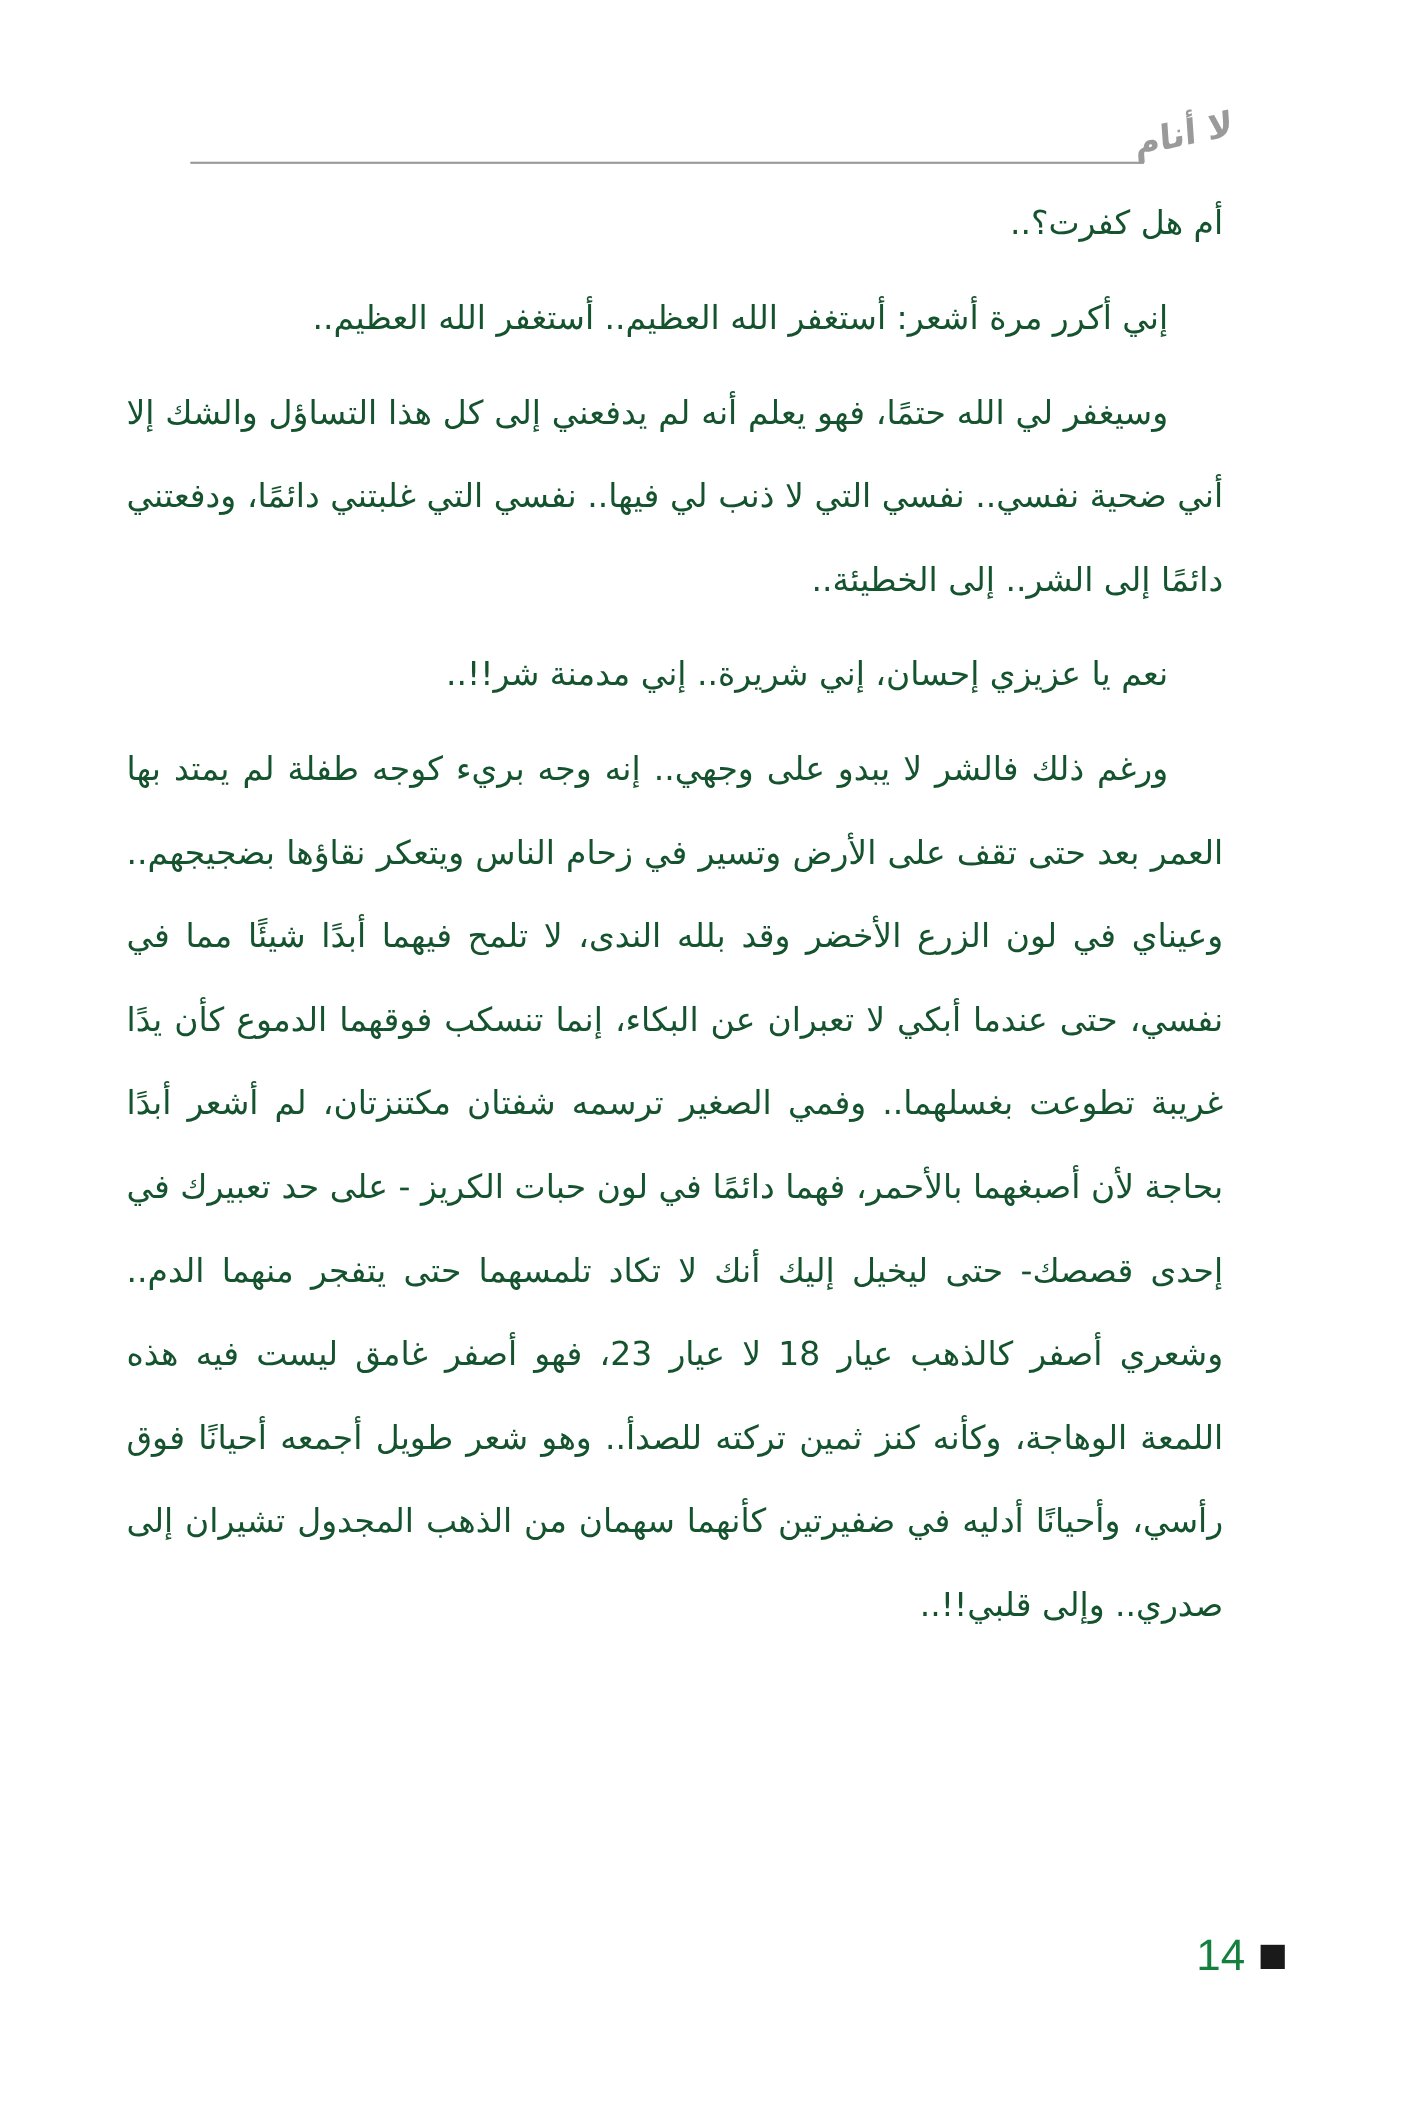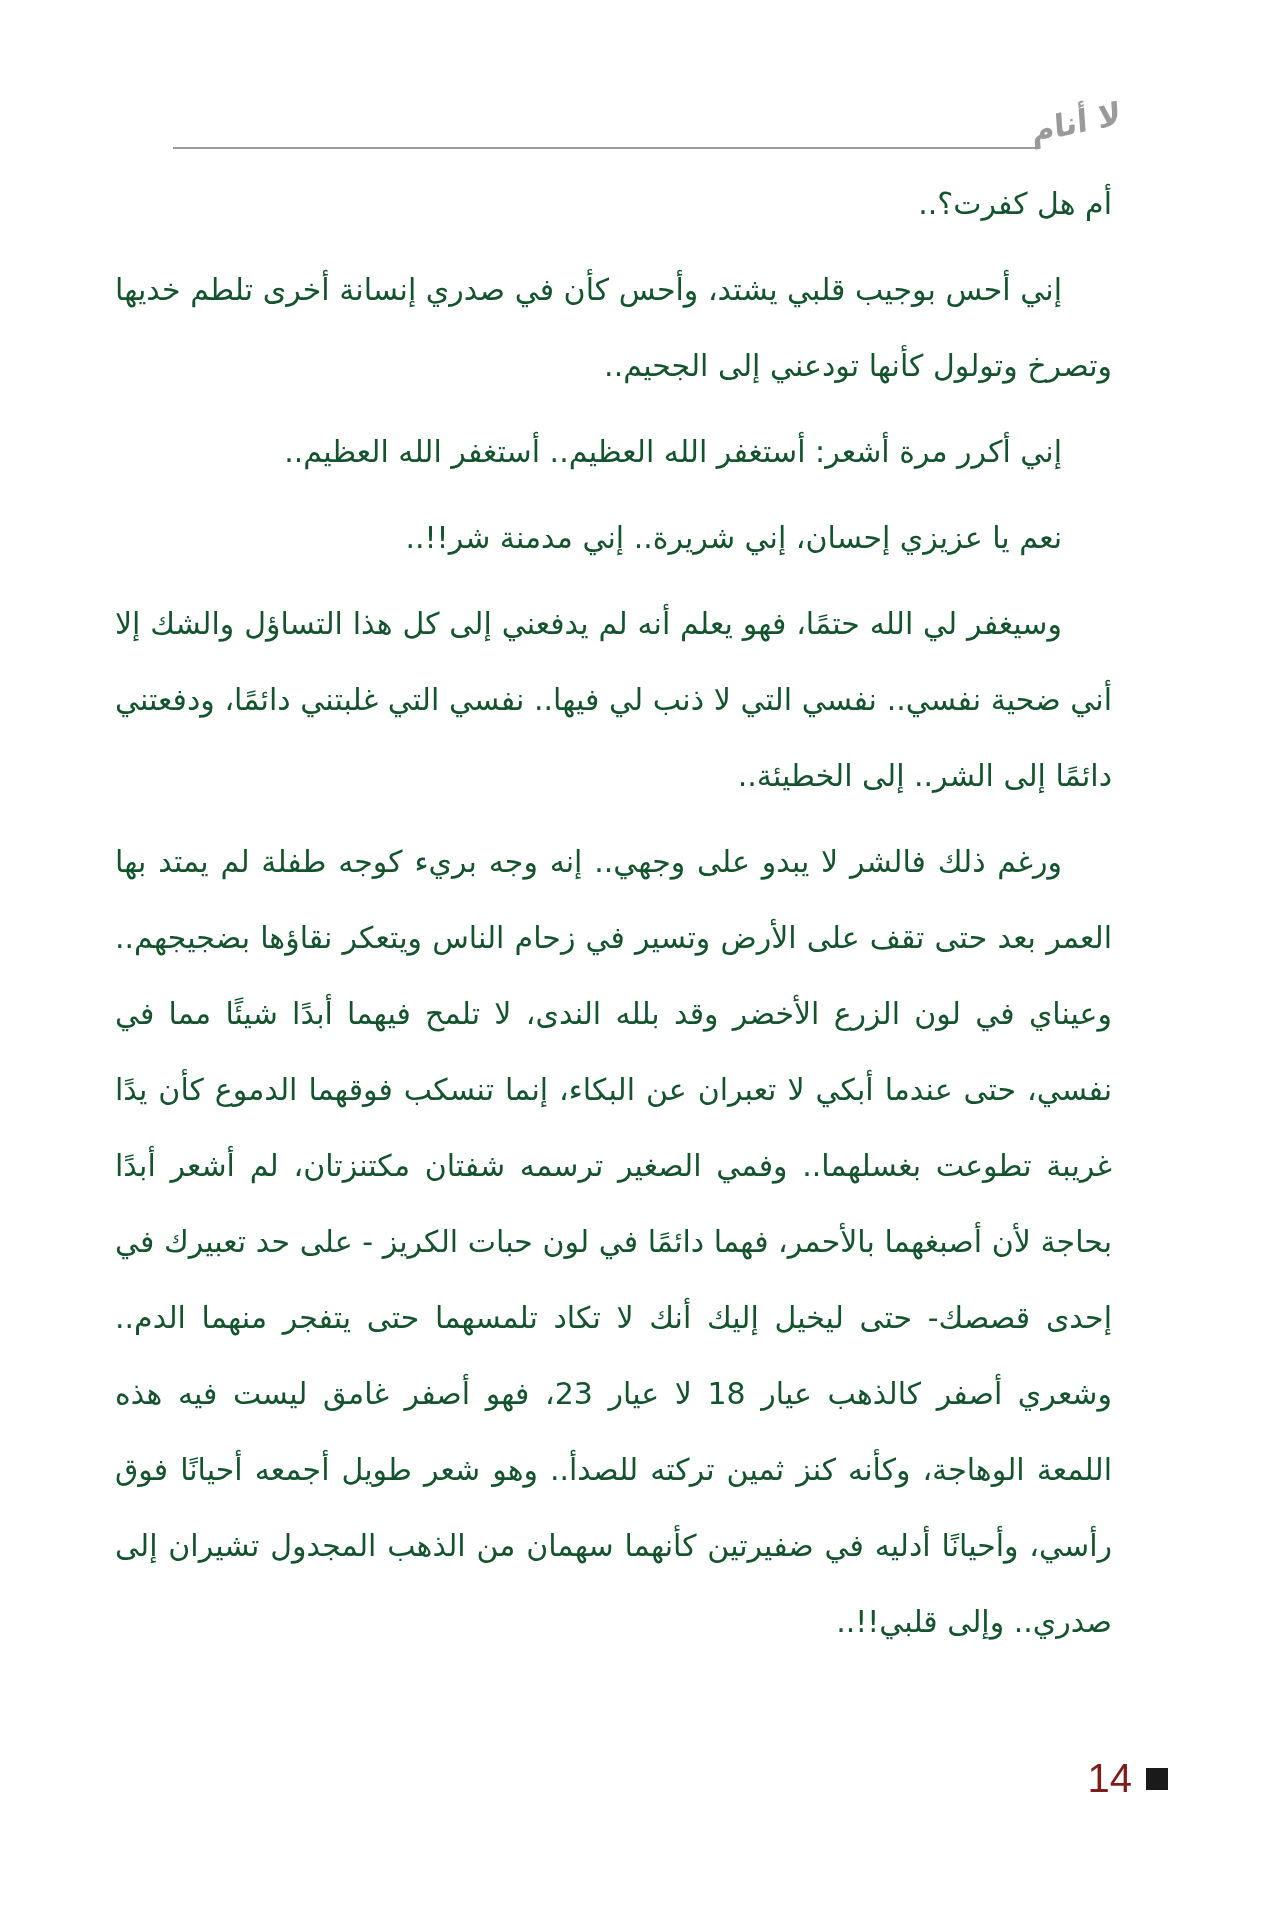--- a/index.html
+++ b/index.html
@@ -51,40 +51,39 @@
     position: absolute;
     top: 1758px; right: 112px;
     display: flex;
     direction: ltr;
     align-items: center;
     gap: 14px;
   }
   .page-number {
     font-family: "Liberation Sans", sans-serif;
     font-size: 40px;
-    color: #7f1d1d;
+    color: #15803d;
     line-height: 1;
   }
   .footer-square {
     width: 22px; height: 22px;
     background: #1a1a1a;
     margin-top: 2px;
   }
 </style>
 </head>
 <body>
 
 <div class="header-rule"></div>
 <div class="calligraphy">لا أنام</div>
 
 <div class="text-block" lang="ar">
     <p class="no-indent">أم هل كفرت؟..</p>
-    <p>إني أحس بوجيب قلبي يشتد، وأحس كأن في صدري إنسانة أخرى تلطم خديها وتصرخ وتولول كأنها تودعني إلى الجحيم..</p>
     <p>إني أكرر مرة أشعر: أستغفر الله العظيم.. أستغفر الله العظيم..</p>
+    <p>وسيغفر لي الله حتمًا، فهو يعلم أنه لم يدفعني إلى كل هذا التساؤل والشك إلا أني ضحية نفسي.. نفسي التي لا ذنب لي فيها.. نفسي التي غلبتني دائمًا، ودفعتني دائمًا إلى الشر.. إلى الخطيئة..</p>
     <p>نعم يا عزيزي إحسان، إني شريرة.. إني مدمنة شر!!..</p>
-    <p>وسيغفر لي الله حتمًا، فهو يعلم أنه لم يدفعني إلى كل هذا التساؤل والشك إلا أني ضحية نفسي.. نفسي التي لا ذنب لي فيها.. نفسي التي غلبتني دائمًا، ودفعتني دائمًا إلى الشر.. إلى الخطيئة..</p>
     <p>ورغم ذلك فالشر لا يبدو على وجهي.. إنه وجه بريء كوجه طفلة لم يمتد بها العمر بعد حتى تقف على الأرض وتسير في زحام الناس ويتعكر نقاؤها بضجيجهم.. وعيناي في لون الزرع الأخضر وقد بلله الندى، لا تلمح فيهما أبدًا شيئًا مما في نفسي، حتى عندما أبكي لا تعبران عن البكاء، إنما تنسكب فوقهما الدموع كأن يدًا غريبة تطوعت بغسلهما.. وفمي الصغير ترسمه شفتان مكتنزتان، لم أشعر أبدًا بحاجة لأن أصبغهما بالأحمر، فهما دائمًا في لون حبات الكريز - على حد تعبيرك في إحدى قصصك- حتى ليخيل إليك أنك لا تكاد تلمسهما حتى يتفجر منهما الدم.. وشعري أصفر كالذهب عيار 18 لا عيار 23، فهو أصفر غامق ليست فيه هذه اللمعة الوهاجة، وكأنه كنز ثمين تركته للصدأ.. وهو شعر طويل أجمعه أحيانًا فوق رأسي، وأحيانًا أدليه في ضفيرتين كأنهما سهمان من الذهب المجدول تشيران إلى صدري.. وإلى قلبي!!..</p>
   </div>
 
 <div class="footer">
   <span class="page-number">14</span>
   <span class="footer-square"></span>
 </div>
 
 </body></html>

